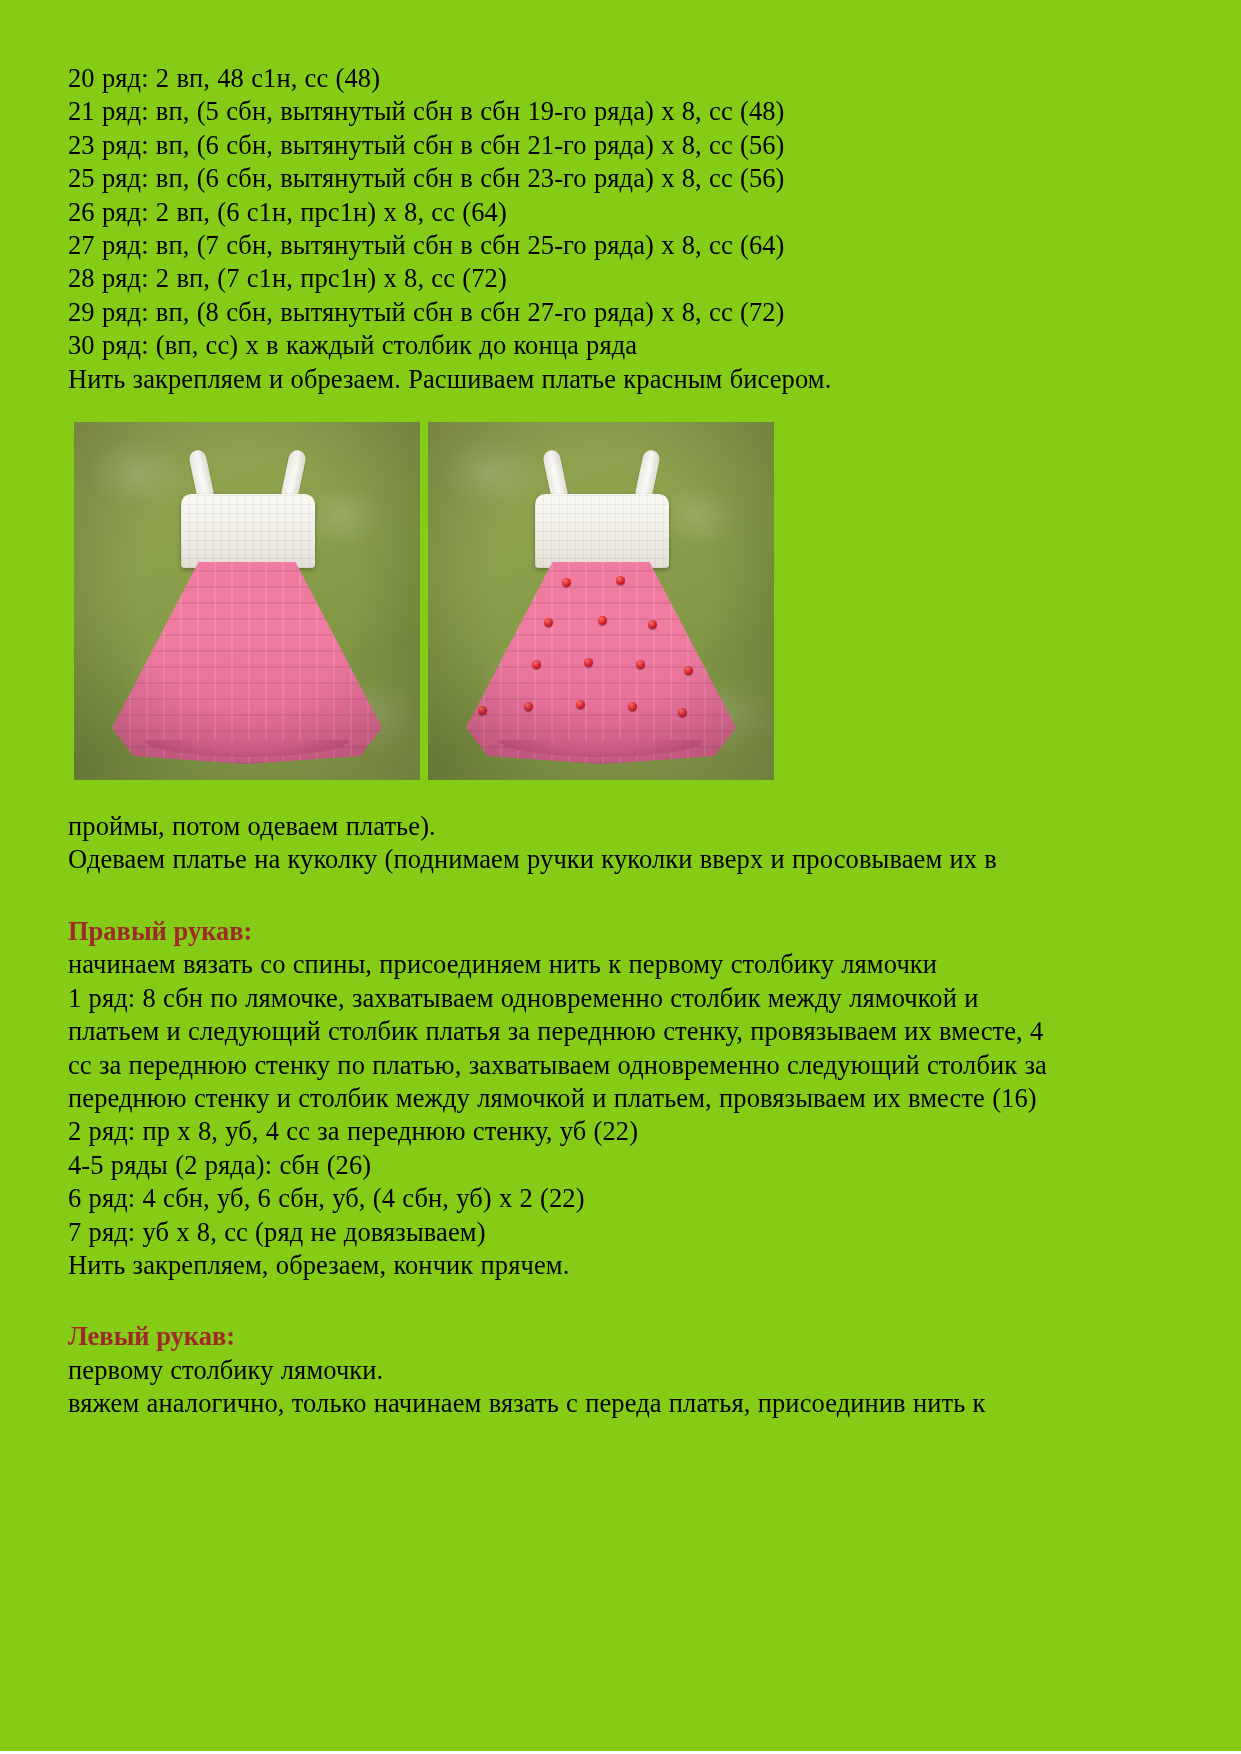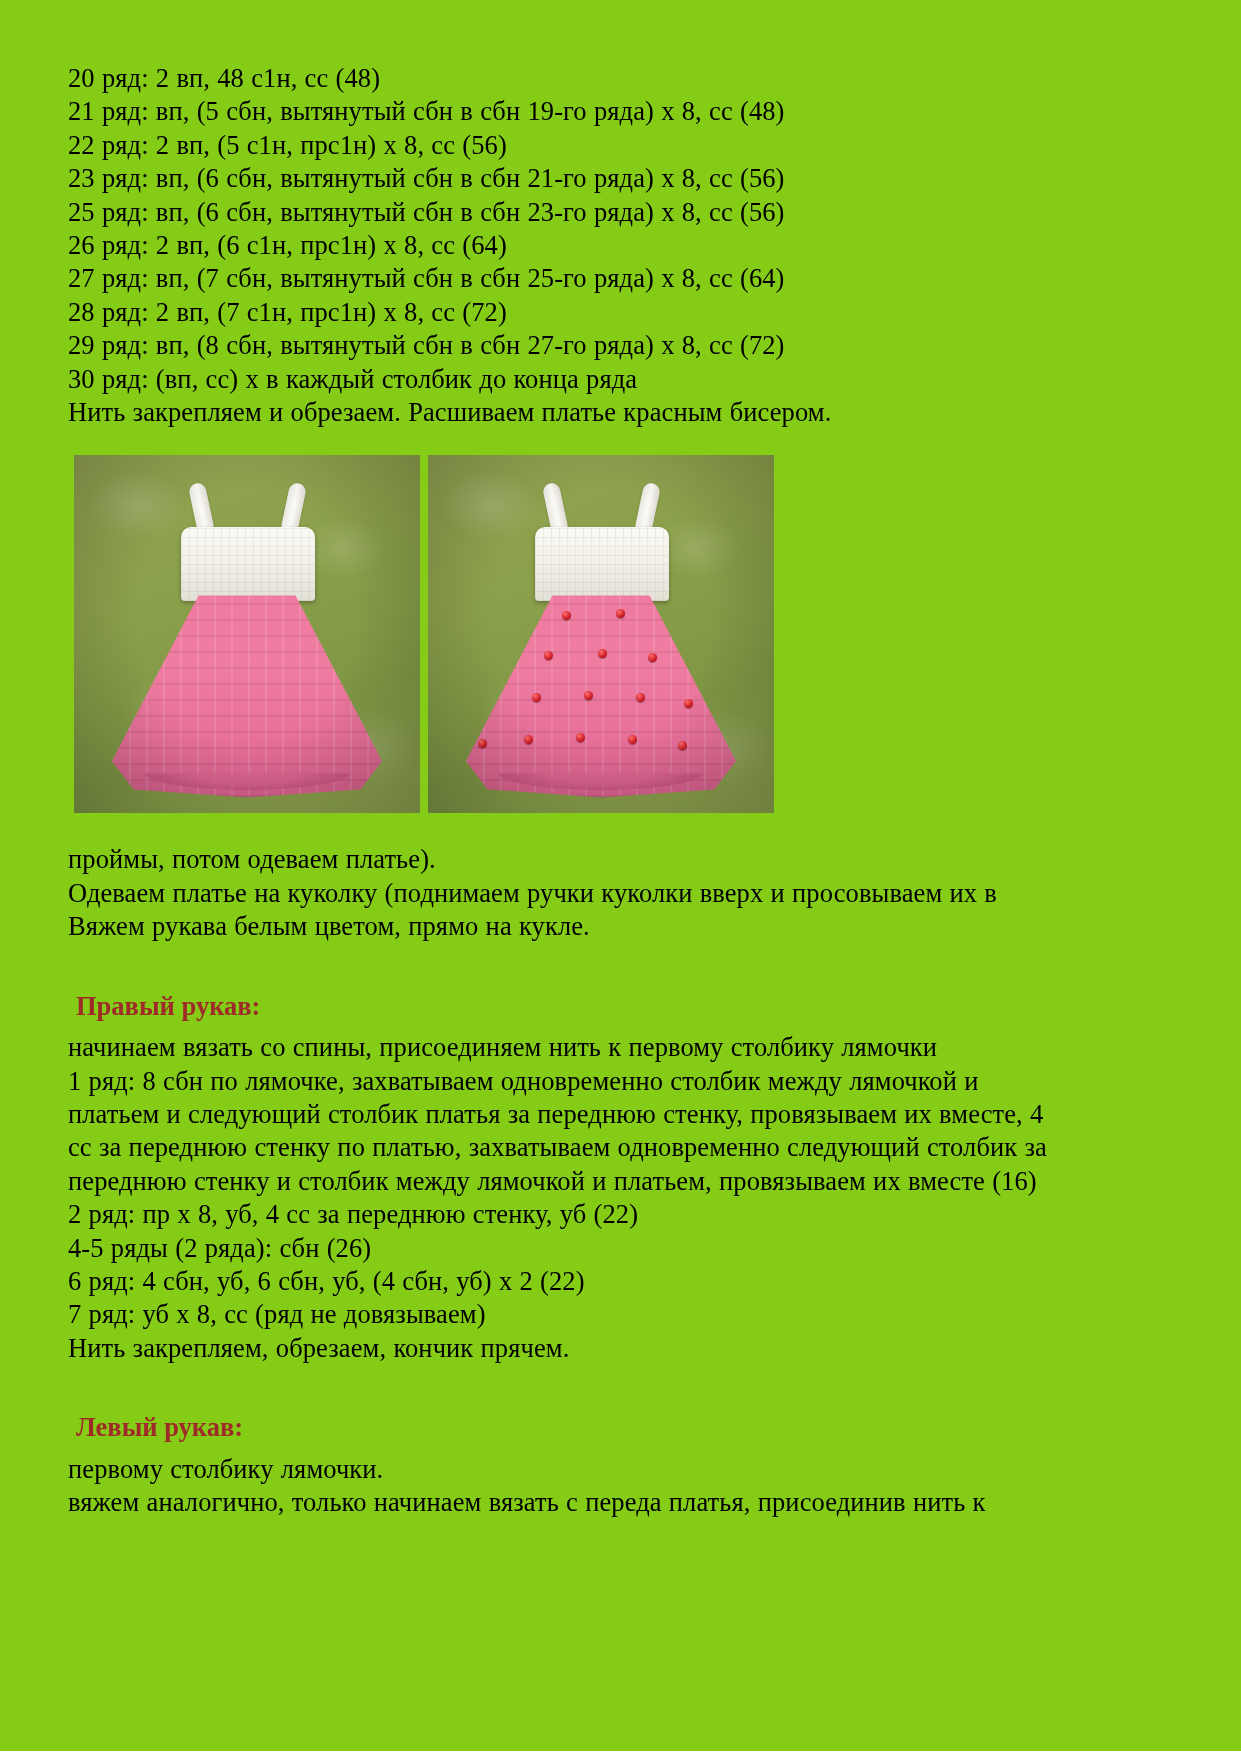--- a/index.html
+++ b/index.html
@@ -36,21 +36,21 @@
     word-spacing: 0.5px;
   }
   .para-line {
     white-space: nowrap;
   }
   .heading-red {
     color: #9e2b28;
     font-weight: bold;
     font-size: 26.5px;
     line-height: 33.4px;
-    margin: 8px;
+    margin: 0;
   }
   .heading-red .plain {
     color: #9e2b28;
     font-weight: bold;
   }
   .photos {
     margin-top: 26px;
     margin-left: 6px;
     display: flex;
     gap: 8px;
@@ -149,21 +149,20 @@
 </style>
 </head>
 <body>
 
 <div class="page">
   <div class="content">
 
     <div>
       <div class="para para-line">20 ряд: 2 вп, 48 с1н, сс (48)</div>
       <div class="para para-line">21 ряд: вп, (5 сбн, вытянутый сбн в сбн 19-го ряда) х 8, сс (48)</div>
-      <div class="para para-line">22 ряд: 2 вп, (5 с1н, прс1н) х 8, сс (56)</div>
       <div class="para para-line">23 ряд: вп, (6 сбн, вытянутый сбн в сбн 21-го ряда) х 8, сс (56)</div>
       <div class="para para-line">25 ряд: вп, (6 сбн, вытянутый сбн в сбн 23-го ряда) х 8, сс (56)</div>
       <div class="para para-line">26 ряд: 2 вп, (6 с1н, прс1н) х 8, сс (64)</div>
       <div class="para para-line">27 ряд: вп, (7 сбн, вытянутый сбн в сбн 25-го ряда) х 8, сс (64)</div>
       <div class="para para-line">28 ряд: 2 вп, (7 с1н, прс1н) х 8, сс (72)</div>
       <div class="para para-line">29 ряд: вп, (8 сбн, вытянутый сбн в сбн 27-го ряда) х 8, сс (72)</div>
       <div class="para para-line">30 ряд: (вп, сс) х в каждый столбик до конца ряда</div>
       <div class="para para-line">Нить закрепляем и обрезаем. Расшиваем платье красным бисером.</div>
     </div>
 
@@ -216,21 +215,20 @@
         <div class="vign"></div>
       </div>
 
     </div>
 
     <div class="caption-gap"></div>
 
     <div>
       <div class="para para-line">проймы, потом одеваем платье).</div>
       <div class="para para-line">Одеваем платье на куколку (поднимаем ручки куколки вверх и просовываем их в</div>
-      <div class="para para-line">Вяжем рукава белым цветом, прямо на кукле.</div>
     </div>
 
     <div style="height:38px"></div>
 
     <div>
       <div class="heading-red">Правый рукав:</div>
       <div class="para para-line"> начинаем вязать со спины, присоединяем нить к первому столбику лямочки</div>
       <div class="para para-line">1 ряд: 8 сбн по лямочке, захватываем одновременно  столбик между лямочкой и</div>
       <div class="para para-line">платьем и следующий столбик платья за переднюю стенку, провязываем их вместе, 4</div>
       <div class="para para-line">сс за переднюю стенку по платью, захватываем одновременно следующий столбик за</div>

